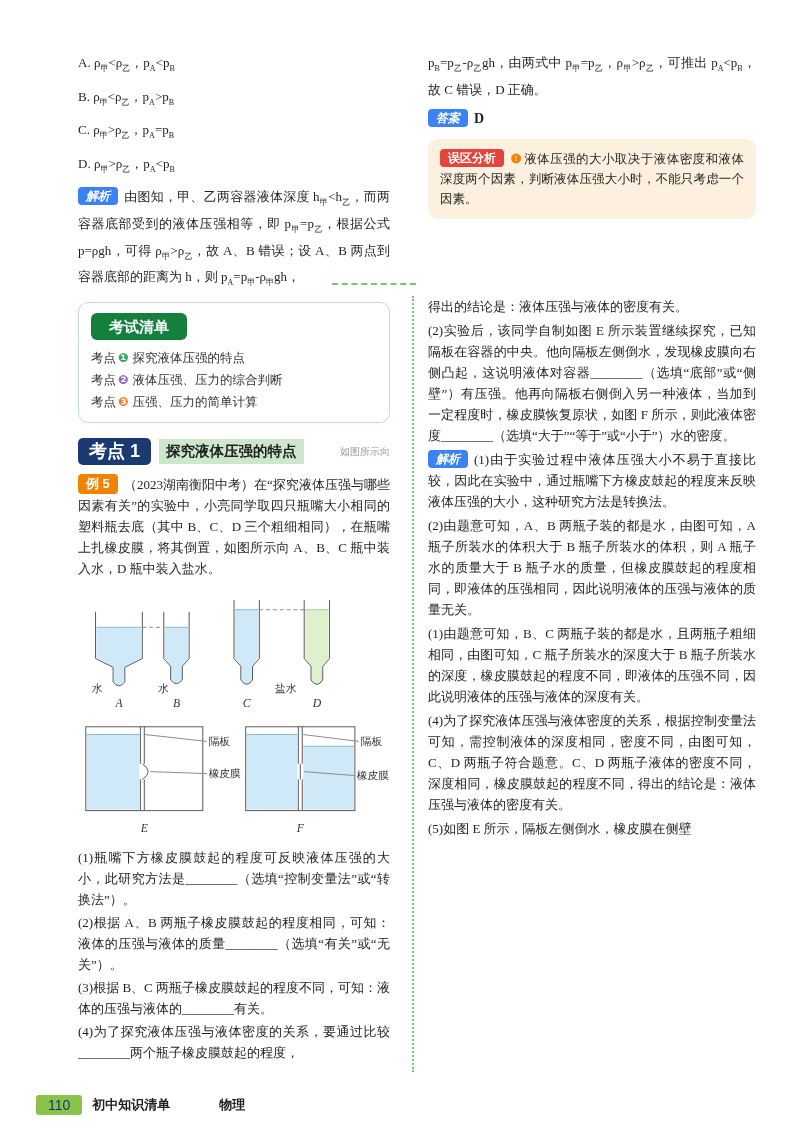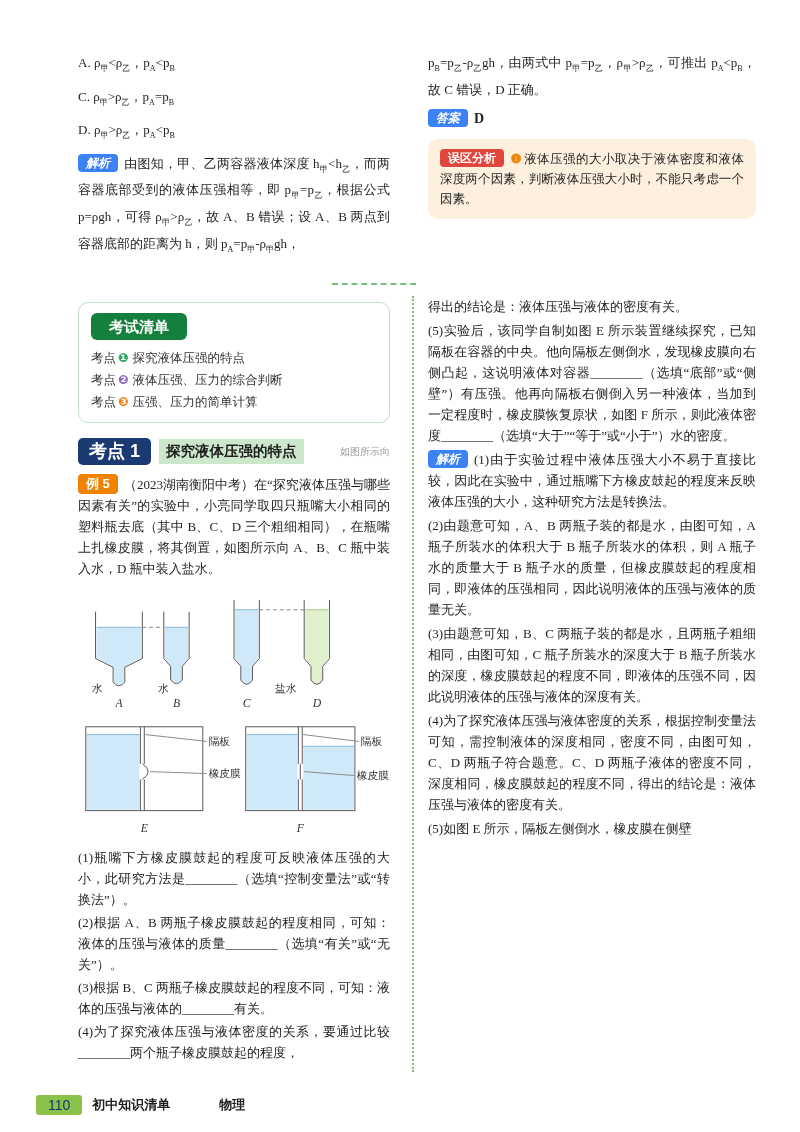--- a/index.html
+++ b/index.html
@@ -62,20 +62,21 @@
   .book-series { margin-left:10px; font-weight:bold; font-size:13px; color:#222; }
   .book-subject { margin-left:12px; font-weight:bold; font-size:13px; color:#222;padding-left:37px; }
 </style>
 </head>
 <body>
 
 <div class="page">
 
   <div class="col" id="top-left">
     <p class="option">A. ρ<sub>甲</sub>&lt;ρ<sub>乙</sub>，p<sub>A</sub>&lt;p<sub>B</sub></p>
+    <p class="option">B. ρ<sub>甲</sub>&lt;ρ<sub>乙</sub>，p<sub>A</sub>&gt;p<sub>B</sub></p>
     <p class="option">C. ρ<sub>甲</sub>&gt;ρ<sub>乙</sub>，p<sub>A</sub>=p<sub>B</sub></p>
     <p class="option">D. ρ<sub>甲</sub>&gt;ρ<sub>乙</sub>，p<sub>A</sub>&lt;p<sub>B</sub></p>
     <p class="para" style="margin-top:6px;">
       <span class="badge green">解析</span><span>由图知，甲、乙两容器液体深度 h<sub>甲</sub>&lt;h<sub>乙</sub>，而两容器底部受到的液体压强相等，即 p<sub>甲</sub>=p<sub>乙</sub>，根据公式 p=ρgh，可得 ρ<sub>甲</sub>&gt;ρ<sub>乙</sub>，故 A、B 错误；设 A、B 两点到容器底部的距离为 h，则 p<sub>A</sub>=p<sub>甲</sub>-ρ<sub>甲</sub>gh，</span>
     </p>
   </div>
 
   <div class="col" id="top-right">
     <p class="para">p<sub>B</sub>=p<sub>乙</sub>-ρ<sub>乙</sub>gh，由两式中 p<sub>甲</sub>=p<sub>乙</sub>，ρ<sub>甲</sub>&gt;ρ<sub>乙</sub>，可推出 p<sub>A</sub>&lt;p<sub>B</sub>，故 C 错误，D 正确。</p>
     <p class="answer-line">
@@ -185,26 +186,26 @@
     </svg>
 
     <p class="para q">(1)瓶嘴下方橡皮膜鼓起的程度可反映液体压强的大小，此研究方法是________（选填“控制变量法”或“转换法”）。</p>
     <p class="para q">(2)根据 A、B 两瓶子橡皮膜鼓起的程度相同，可知：液体的压强与液体的质量________（选填“有关”或“无关”）。</p>
     <p class="para q">(3)根据 B、C 两瓶子橡皮膜鼓起的程度不同，可知：液体的压强与液体的________有关。</p>
     <p class="para q">(4)为了探究液体压强与液体密度的关系，要通过比较________两个瓶子橡皮膜鼓起的程度，</p>
   </div>
 
   <div class="col" id="main-right">
     <p class="para">得出的结论是：液体压强与液体的密度有关。</p>
-    <p class="para">(5)实验后，该同学自制如图 E 所示装置继续探究，已知隔板在容器的中央。他向隔板左侧倒水，发现橡皮膜向右侧凸起，这说明液体对容器________（选填“底部”或“侧壁”）有压强。他再向隔板右侧倒入另一种液体，当加到一定程度时，橡皮膜恢复原状，如图 F 所示，则此液体密度________（选填“大于”“等于”或“小于”）水的密度。</p>
+    <p class="para">(2)实验后，该同学自制如图 E 所示装置继续探究，已知隔板在容器的中央。他向隔板左侧倒水，发现橡皮膜向右侧凸起，这说明液体对容器________（选填“底部”或“侧壁”）有压强。他再向隔板右侧倒入另一种液体，当加到一定程度时，橡皮膜恢复原状，如图 F 所示，则此液体密度________（选填“大于”“等于”或“小于”）水的密度。</p>
     <p class="para">
       <span class="badge green">解析</span><span>(1)由于实验过程中液体压强大小不易于直接比较，因此在实验中，通过瓶嘴下方橡皮鼓起的程度来反映液体压强的大小，这种研究方法是转换法。</span>
     </p>
     <p class="para">(2)由题意可知，A、B 两瓶子装的都是水，由图可知，A 瓶子所装水的体积大于 B 瓶子所装水的体积，则 A 瓶子水的质量大于 B 瓶子水的质量，但橡皮膜鼓起的程度相同，即液体的压强相同，因此说明液体的压强与液体的质量无关。</p>
-    <p class="para">(3)由题意可知，B、C 两瓶子装的都是水，且两瓶子粗细相同，由图可知，C 瓶子所装水的深度大于 B 瓶子所装水的深度，橡皮膜鼓起的程度不同，即液体的压强不同，因此说明液体的压强与液体的深度有关。</p>
+    <p class="para">(1)由题意可知，B、C 两瓶子装的都是水，且两瓶子粗细相同，由图可知，C 瓶子所装水的深度大于 B 瓶子所装水的深度，橡皮膜鼓起的程度不同，即液体的压强不同，因此说明液体的压强与液体的深度有关。</p>
     <p class="para">(4)为了探究液体压强与液体密度的关系，根据控制变量法可知，需控制液体的深度相同，密度不同，由图可知，C、D 两瓶子符合题意。C、D 两瓶子液体的密度不同，深度相同，橡皮膜鼓起的程度不同，得出的结论是：液体压强与液体的密度有关。</p>
     <p class="para">(5)如图 E 所示，隔板左侧倒水，橡皮膜在侧壁</p>
   </div>
 
   <div class="footer">
     <span class="page-num">110</span>
     <span class="book-series">初中知识清单</span>
     <span class="book-subject">物理</span>
   </div>
 

